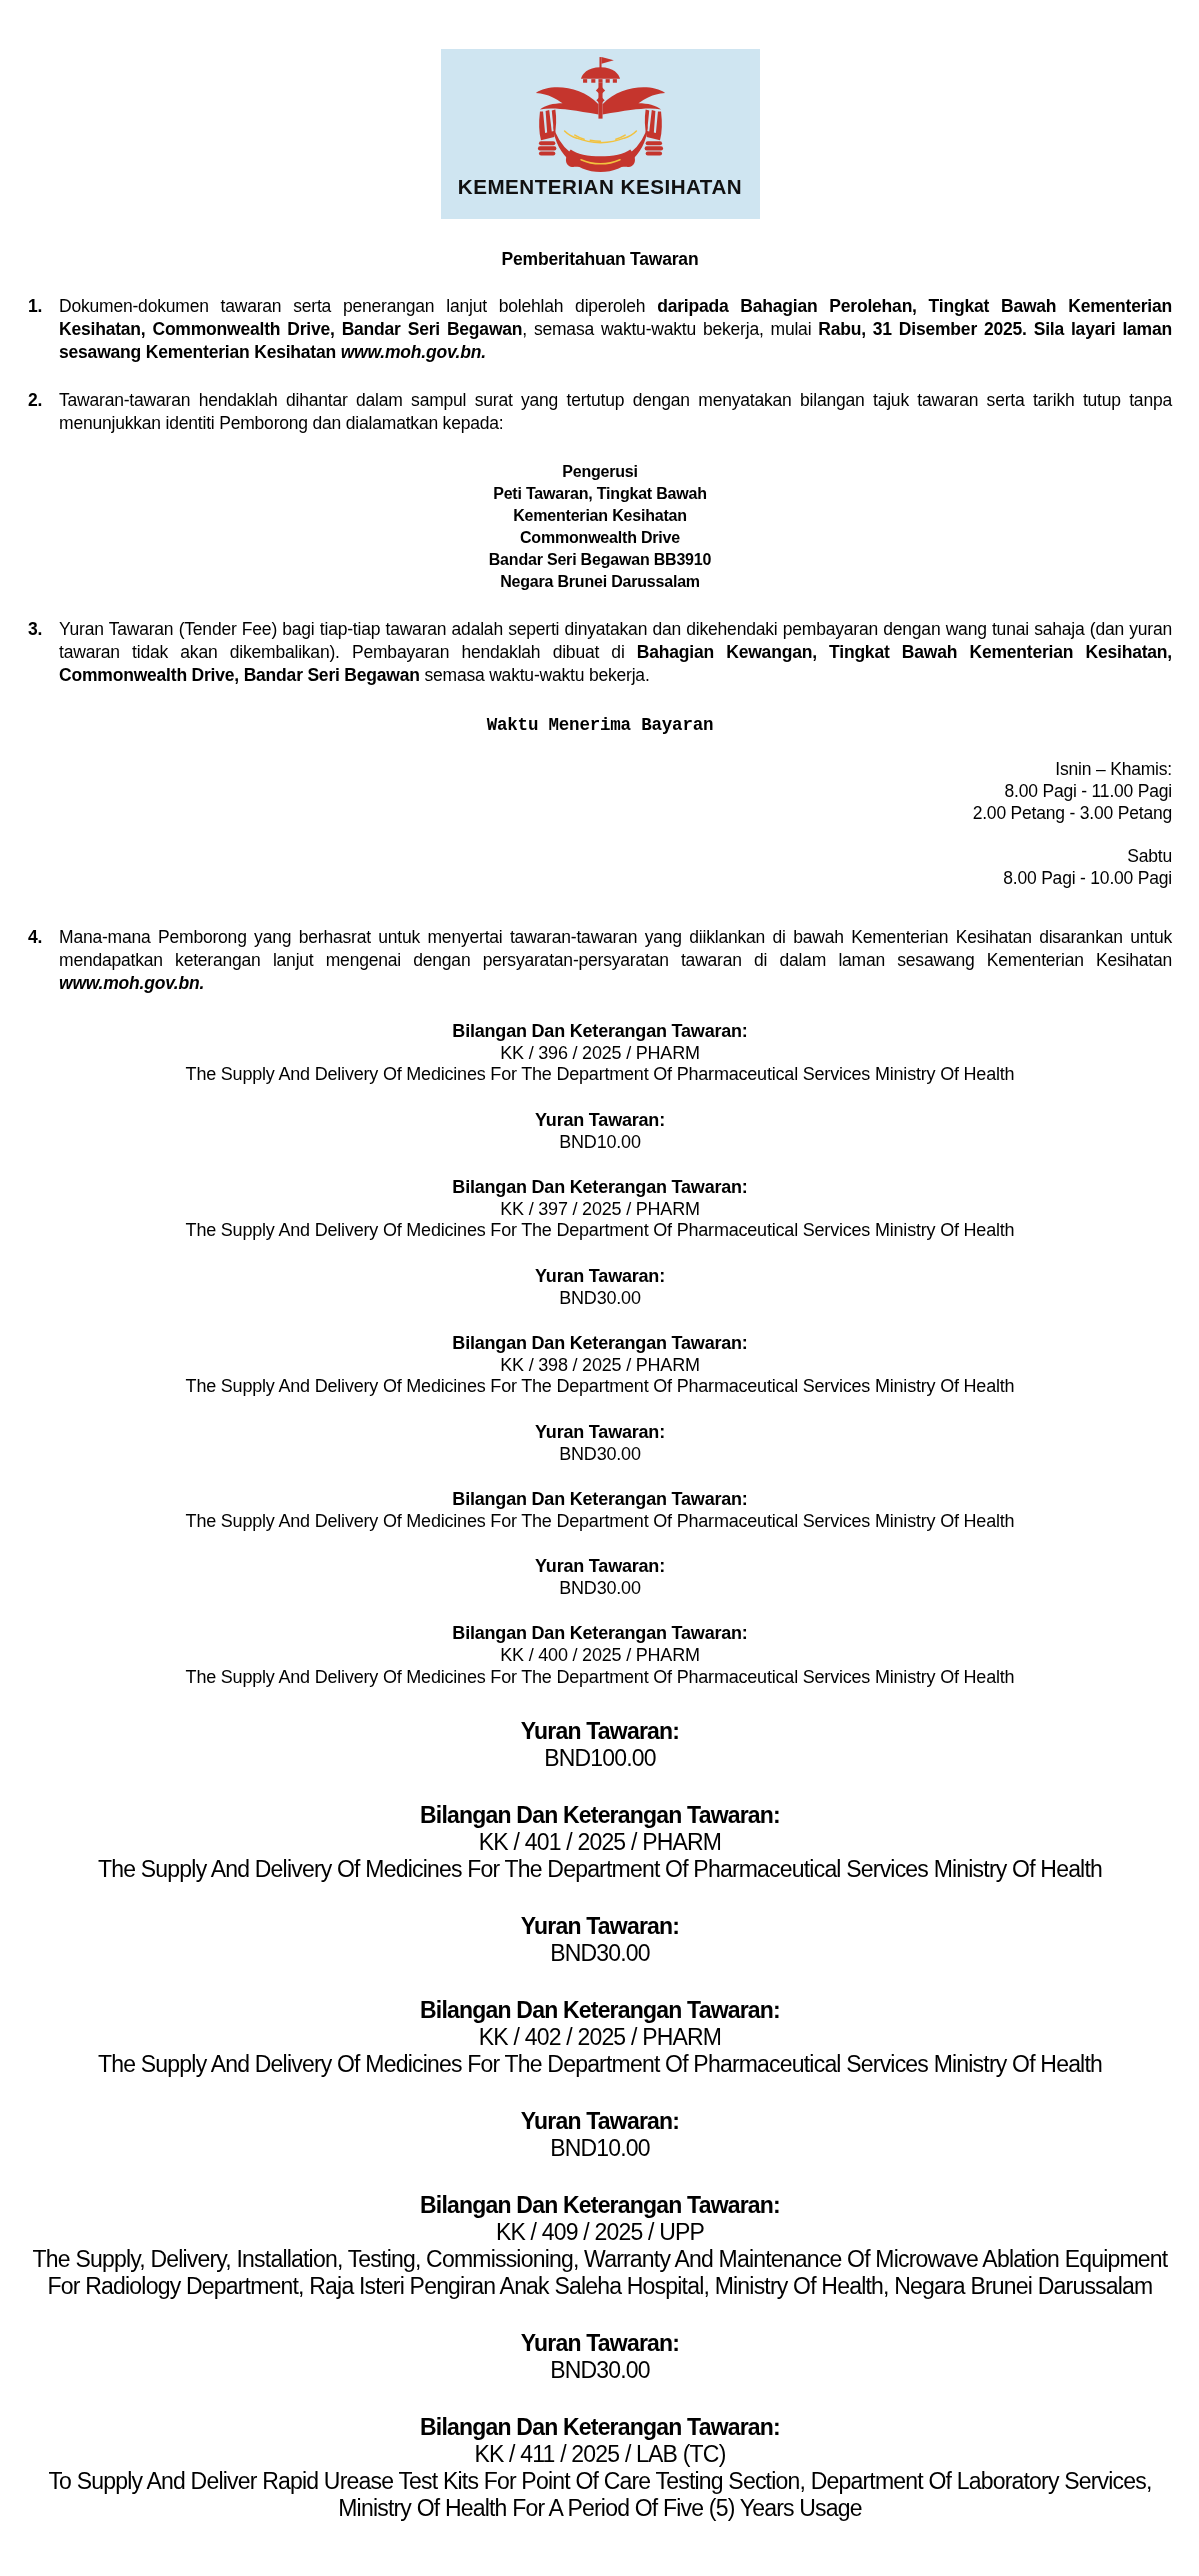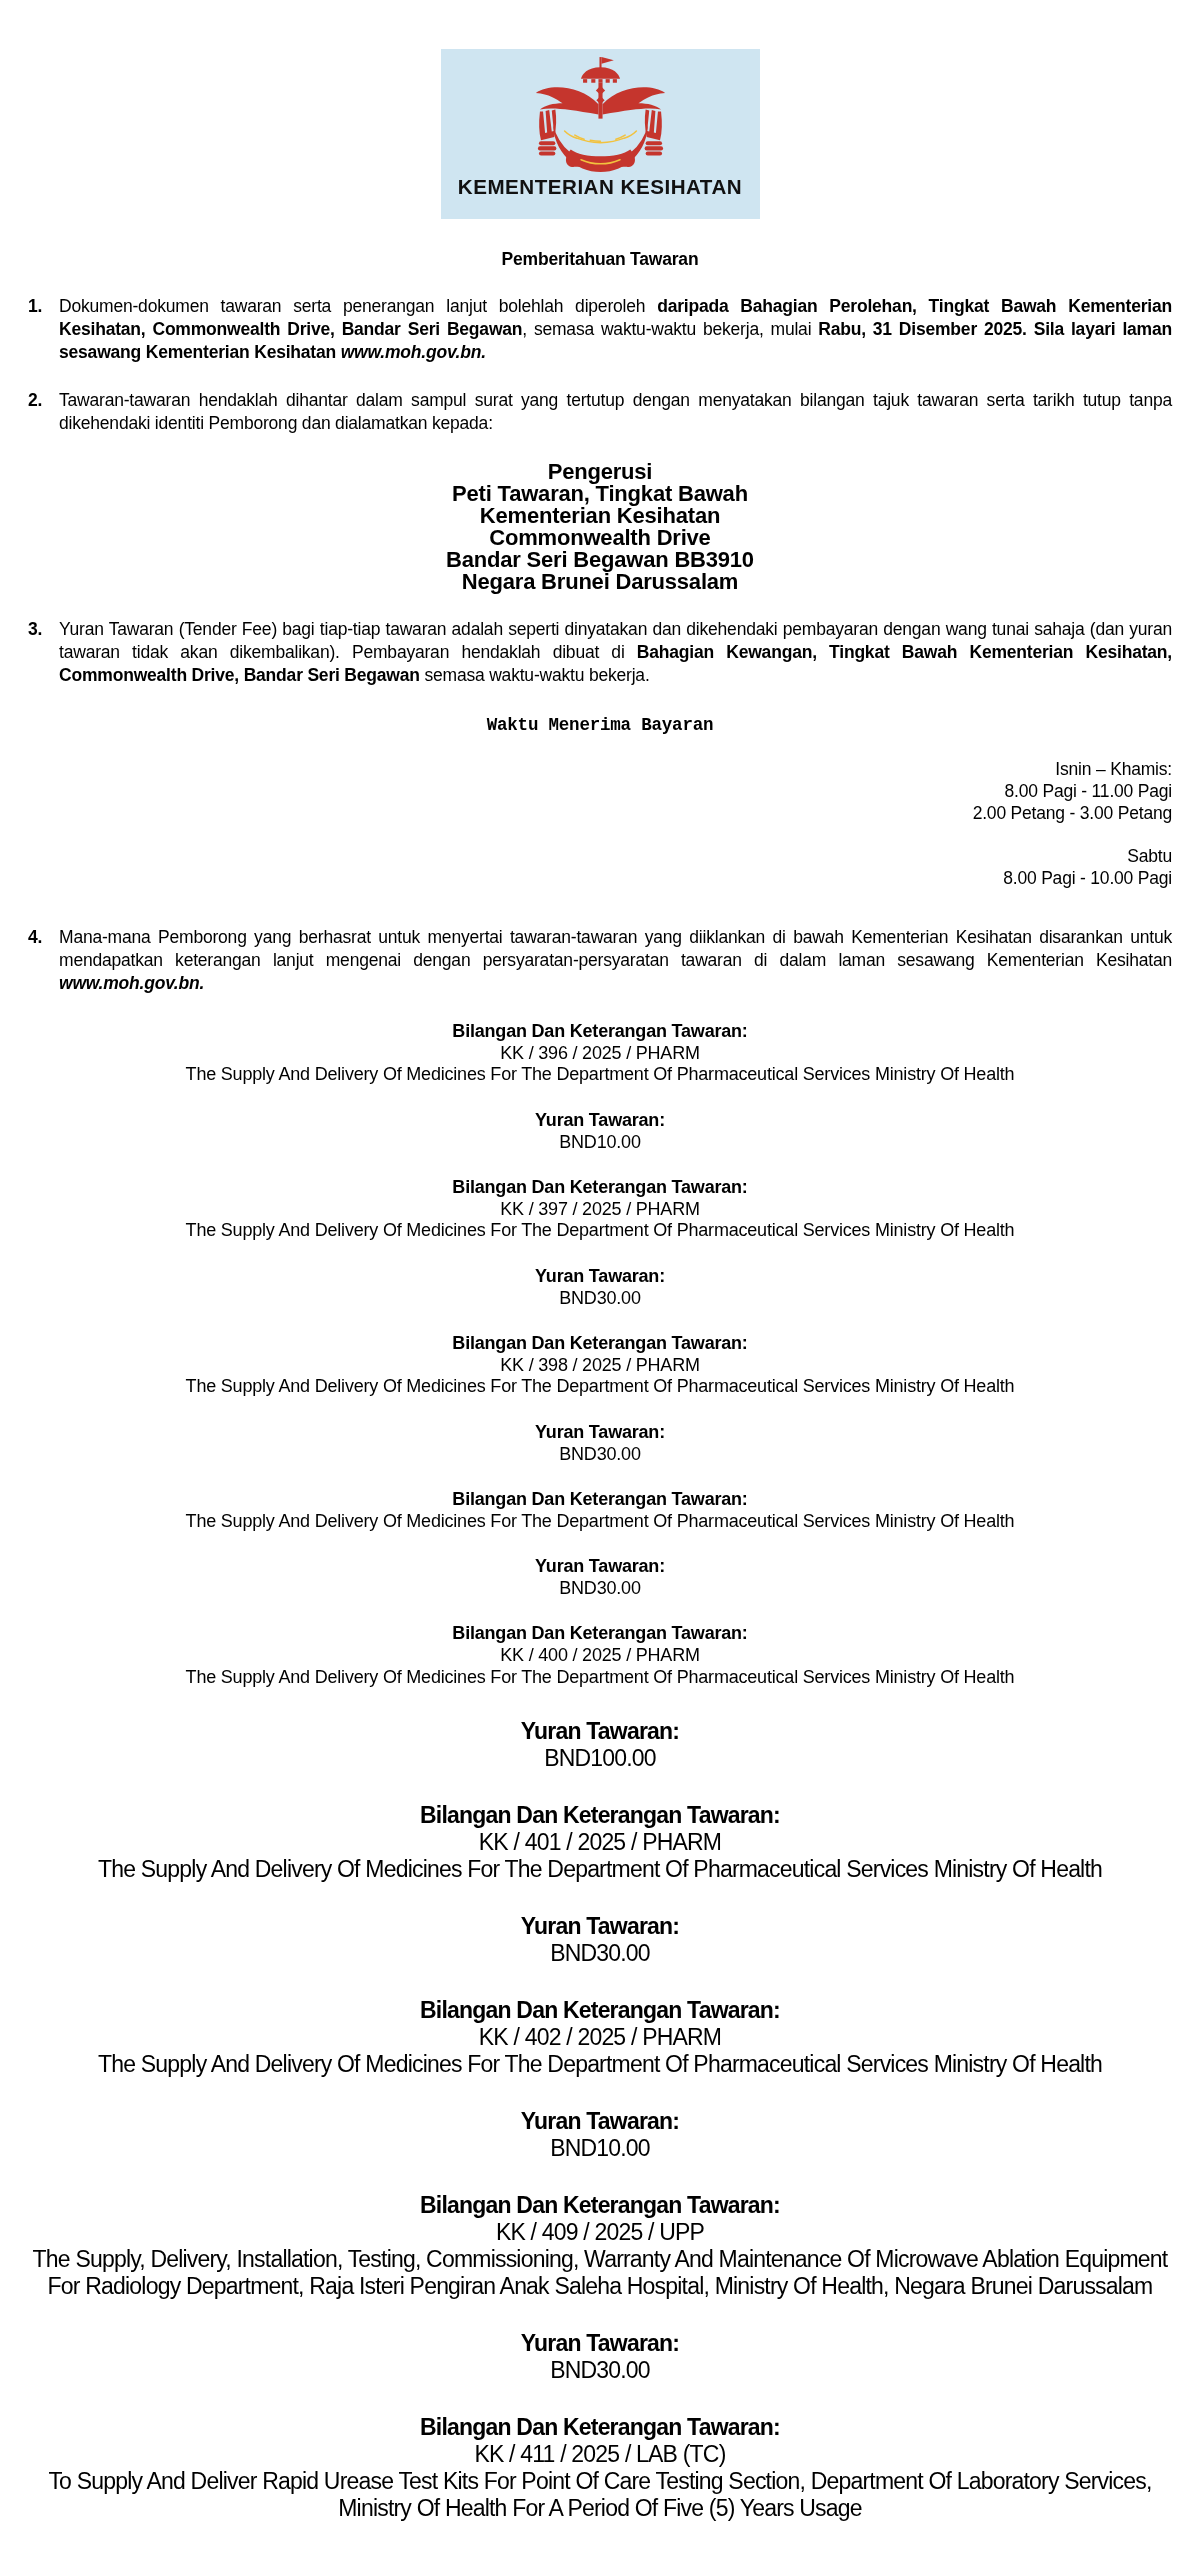--- a/index.html
+++ b/index.html
@@ -26,21 +26,21 @@
   }
   
   .clause{display:flex;margin-top:25px;font-size:17.5px;line-height:23px;letter-spacing:-0.2px;}
   .clause-num{width:31px;flex:none;font-weight:700;}
   .clause-body{flex:1;text-align:justify;}
   .b{font-weight:700;}
   .i{font-style:italic;}
   
   .address{
     margin-top:26px;text-align:center;font-weight:700;
-    font-size:22px;line-height:22px;letter-spacing:-0.2px;
+    font-size:16px;line-height:22px;letter-spacing:-0.2px;
   }
   
   .section-heading{
     margin-top:27px;text-align:center;font-weight:700;
     font-size:17.5px;line-height:22px;letter-spacing:-0.2px;font-family:Liberation Mono, monospace;
   }
   .times{margin-top:21.6px;text-align:right;font-size:17.5px;line-height:22px;letter-spacing:-0.2px;}
   
   .tenders{text-align:center;}
   .tgroup{margin-top:24px;}
@@ -102,21 +102,21 @@
 
   <div class="inner">
 
     <div class="clause">
       <div class="clause-num">1.</div>
       <div class="clause-body"><span>Dokumen-dokumen tawaran serta penerangan lanjut bolehlah diperoleh </span><span class="b">daripada Bahagian Perolehan, Tingkat Bawah Kementerian Kesihatan, Commonwealth Drive, Bandar Seri Begawan</span><span>, semasa waktu-waktu bekerja, mulai </span><span class="b">Rabu, 31 Disember 2025.  Sila layari laman sesawang Kementerian Kesihatan </span><span class="b i">www.moh.gov.bn.</span></div>
     </div>
 
     <div class="clause">
       <div class="clause-num">2.</div>
-      <div class="clause-body"><span>Tawaran-tawaran hendaklah dihantar dalam sampul surat yang tertutup dengan menyatakan bilangan tajuk tawaran serta tarikh tutup tanpa dikehendaki identiti Pemborong dan dialamatkan kepada:</span></div>
+      <div class="clause-body"><span>Tawaran-tawaran hendaklah dihantar dalam sampul surat yang tertutup dengan menyatakan bilangan tajuk tawaran serta tarikh tutup tanpa menunjukkan identiti Pemborong dan dialamatkan kepada:</span></div>
     </div>
 
     <div class="address">
       <div>Pengerusi</div>
       <div>Peti Tawaran, Tingkat Bawah</div>
       <div>Kementerian Kesihatan</div>
       <div>Commonwealth Drive</div>
       <div>Bandar Seri Begawan BB3910</div>
       <div>Negara Brunei Darussalam</div>
     </div>

